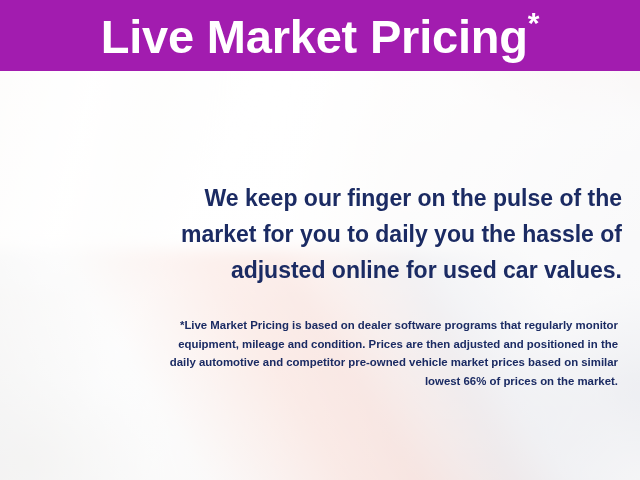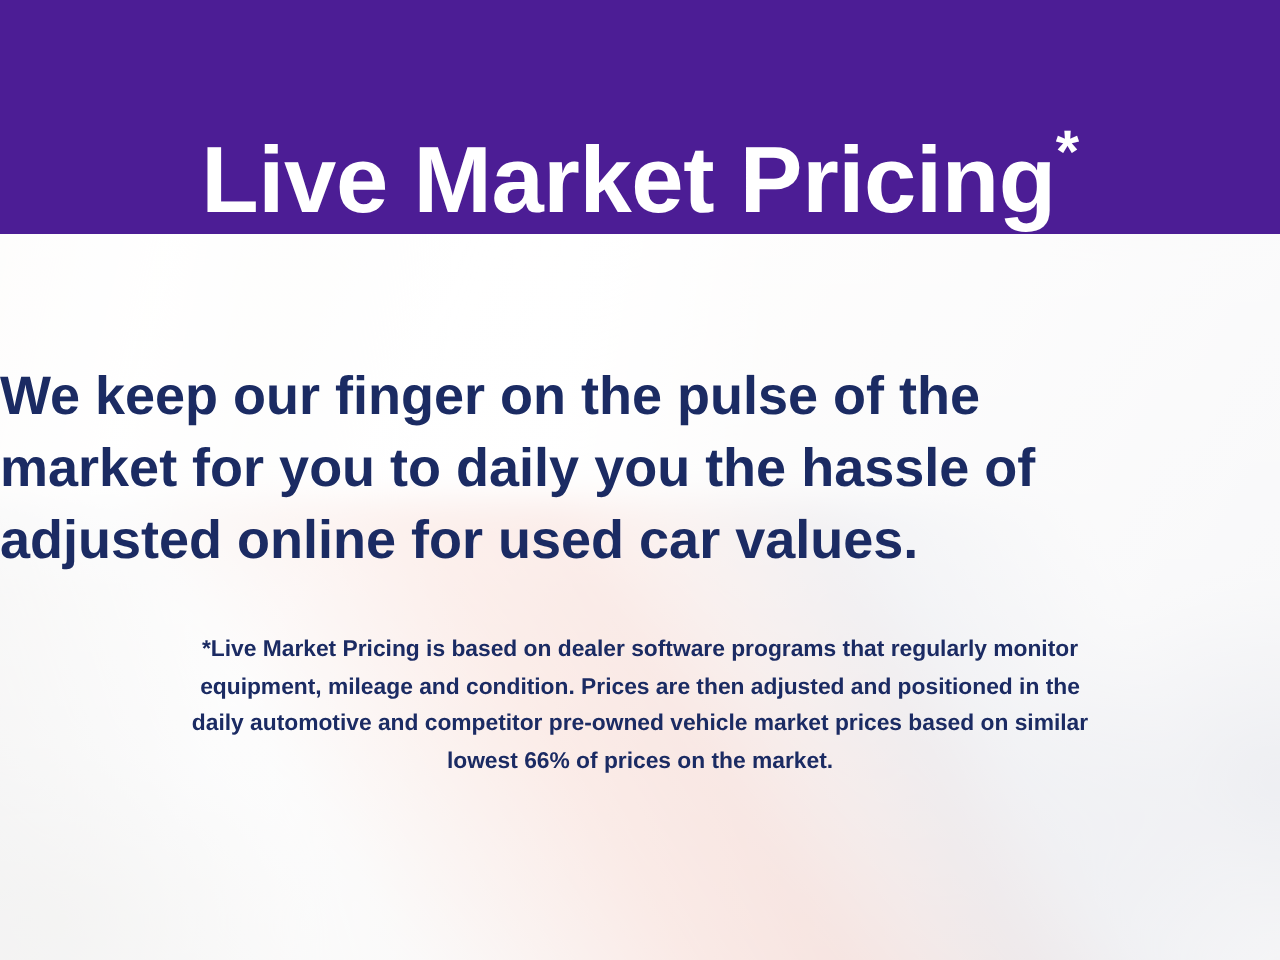--- a/index.html
+++ b/index.html
@@ -81,25 +81,25 @@
         rgba(255,255,255,0.74) 78%,
         rgba(255,255,255,0.72) 100%);
   }
 
   
   .title-banner {
     position: absolute;
     left: 0;
     top: 0;
     width: 100%;
-    height: 117px;
-    background: #4c1d95;
+    height: 71px;
+    background: #a21caf;
     box-sizing: border-box;
     display: flex;
-    align-items: flex-end;
+    align-items: center;
     justify-content: center;
   }
   .title-banner .banner-title {
     color: #ffffff;
     font-size: 47px;
     font-weight: bold;
     letter-spacing: -0.2px;
     line-height: 1;
     white-space: nowrap;
     margin: 0;
@@ -118,36 +118,36 @@
     top: 95px;
     width: 100%;
     height: 385px;
   }
 
   .headline {
     position: absolute;
     left: 0;
     top: 85px;
     width: 100%;
-    text-align: left;
+    text-align: right;
     color: #1b2b63;
-    font-size: 27px;
+    font-size: 23px;
     font-weight: bold;
     line-height: 36px;
-    padding: 0 0;
+    padding: 0 18px;
     box-sizing: border-box;
   }
   .headline .hl-line { display: block; white-space: nowrap; }
 
   .disclaimer {
     position: absolute;
     left: 0;
     top: 221px;
     width: 100%;
-    text-align: center;
+    text-align: right;
     color: #1b2b63;
     font-size: 11.4px;
     font-weight: bold;
     line-height: 18.6px;
     padding: 0 22px;
     box-sizing: border-box;
   }
   .disclaimer .dc-line { display: block; white-space: nowrap; }
 </style>
 </head>

